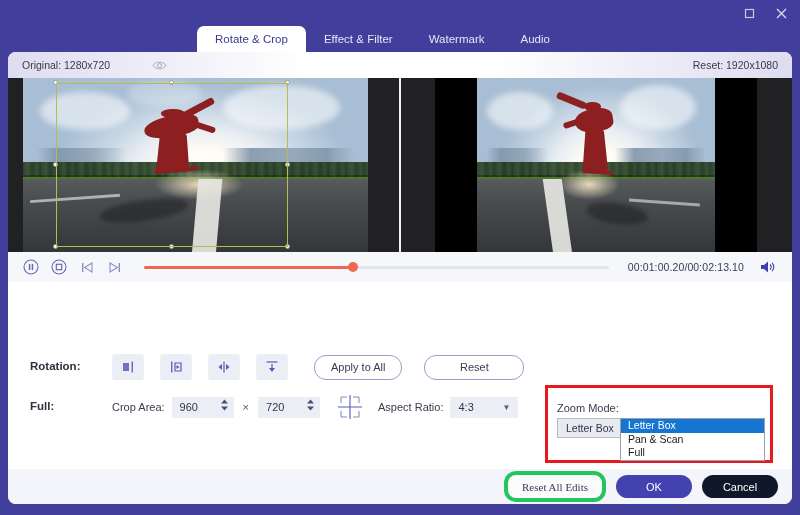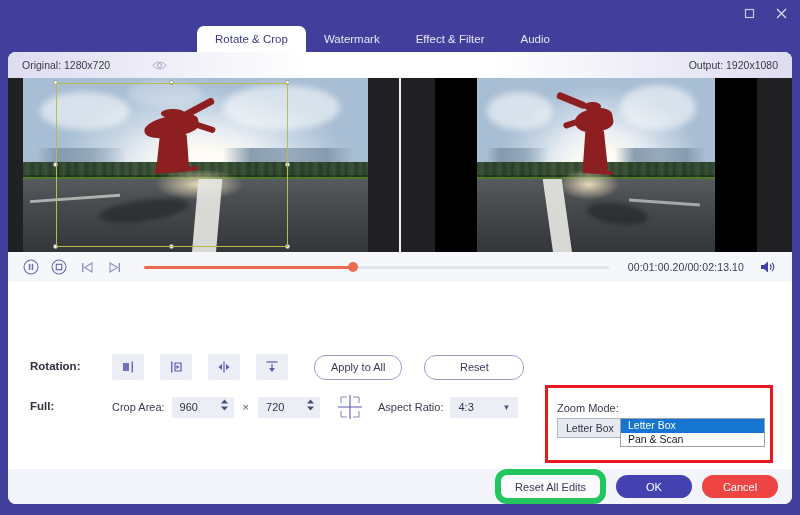--- a/index.html
+++ b/index.html
@@ -314,23 +314,23 @@
     background: #f3f5fb;
     display: flex; align-items: center; justify-content: flex-end;
     gap: 10px; padding-right: 14px; box-sizing: border-box;
   }
   .btn {
     height: 23px; border-radius: 12px;
     font-size: 11px;
     display: flex; align-items: center; justify-content: center;
     cursor: pointer; white-space: nowrap;
   }
-  .btn-outline { border: 6px solid #22c55e; background: #fbfbfe; color: #3a3a55; padding: 0 14px; }
+  .btn-outline { border: 4px solid #22c55e; background: #fbfbfe; color: #3a3a55; padding: 0 14px; font-family: Liberation Serif, serif; }
   .btn-primary { background: #4442b0; color: #ffffff; width: 76px; }
-  .btn-secondary { background: #ef4444; color: #ffffff; width: 76px; text-align: right; }
+  .btn-secondary { background: #0f172a; color: #ffffff; width: 76px; text-align: right; }
 </style>
 </head>
 <body>
 
 <div class="app-window">
 
   <div class="titlebar">
     <div class="win-btns">
       <div class="win-btn">
         <svg width="11" height="11" viewBox="0 0 11 11">
@@ -341,39 +341,39 @@
         <svg width="13" height="13" viewBox="0 0 13 13">
             <path d="M2 2 L11 11 M11 2 L2 11" stroke="#dedcf0" stroke-width="1.3" fill="none"></path>
           </svg>
       </div>
     </div>
   </div>
 
   <div class="tabbar">
     <div class="tabs-inner">
       <div class="tab active">Rotate &amp; Crop</div>
+      <div class="tab">Effect &amp; Filter</div>
       <div class="tab">Watermark</div>
-      <div class="tab">Effect &amp; Filter</div>
       <div class="tab">Audio</div>
     </div>
   </div>
 
   <div class="card">
 
     <div class="infobar">
       <div class="left">
         <span>Original: 1280x720</span>
         <span>
           <svg class="eye-icon" width="15" height="11" viewBox="0 0 15 11">
             <path d="M1 5.5 C4 1, 11 1, 14 5.5 C11 10, 4 10, 1 5.5 Z" fill="none" stroke="#6d6d9c" stroke-width="1"></path>
             <circle cx="7.5" cy="5.5" r="2" fill="none" stroke="#6d6d9c" stroke-width="1"></circle>
           </svg>
         </span>
       </div>
-      <div class="right">Output: 1920x1080</div>
+      <div class="right">Reset: 1920x1080</div>
     </div>
 
     <div class="preview">
 
       <div class="pv-half">
         <div class="dark-strip" style="left:0; width:15px;"></div>
         <div class="dark-strip" style="left:360px; width:32px;"></div>
         <div class="frame left-frame">
           <div class="sky"></div>
           <div class="cloud" style="left:5%; top:8%; width:26%; height:22%;"></div>
@@ -570,20 +570,21 @@
         <div class="zoom-inner">
           <span class="field-label" style="line-height:20px;">Zoom Mode:</span>
           <div class="zm-select">
             <span>Letter Box</span>
             <span class="zm-caret">▼</span>
           </div>
         </div>
         <div class="zm-list">
           <div class="zm-opt sel">Letter Box</div>
           <div class="zm-opt">Pan &amp; Scan</div>
+          <div class="zm-opt">Full</div>
         </div>
       </div>
     </div>
 
     <div class="footer">
       <div class="btn btn-outline">Reset All Edits</div>
       <div class="btn btn-primary">OK</div>
       <div class="btn btn-secondary">Cancel</div>
     </div>
 

